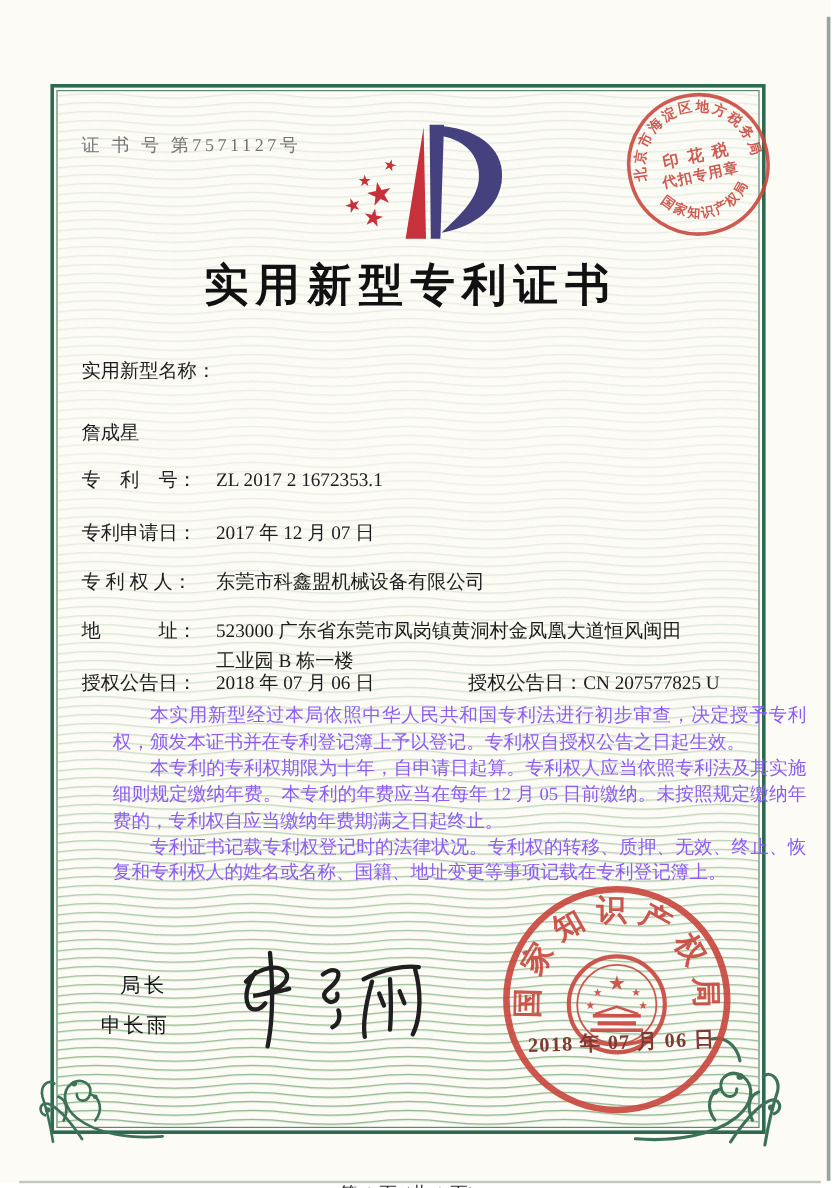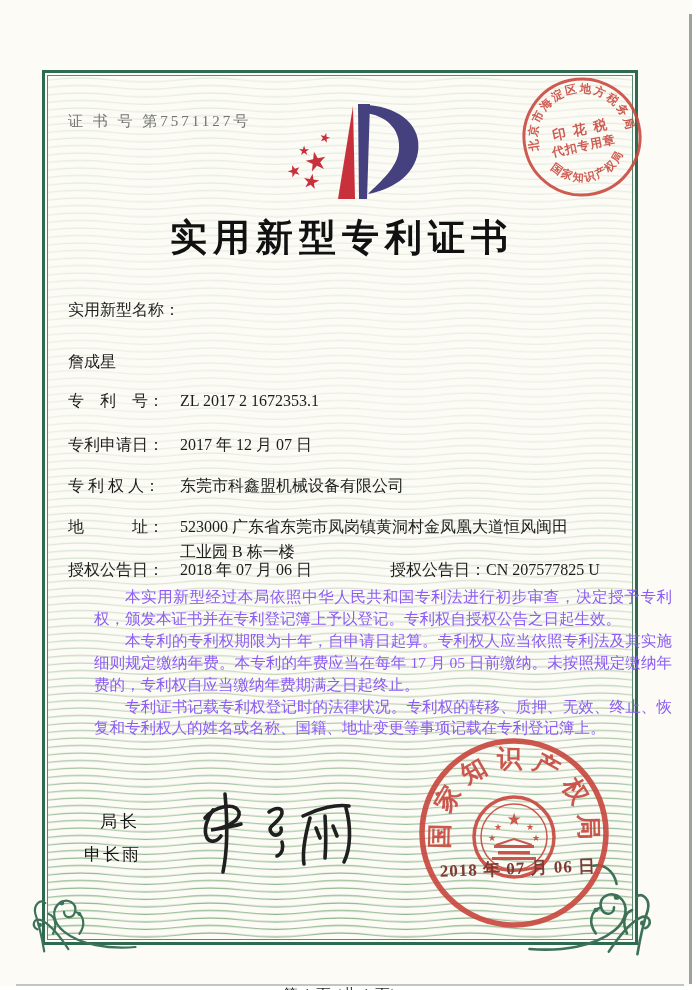--- a/index.html
+++ b/index.html
@@ -163,21 +163,21 @@
       <span class="fvalue">2018 年 07 月 06 日</span>
     </div>
     <div class="frow" style="top:557px;left:322px">
       <span class="flabel" style="width:auto;flex:none">授权公告日：</span>
       <span class="fvalue">CN 207577825 U</span>
     </div>
   </div>
 
   <div class="paras">
     <p>本实用新型经过本局依照中华人民共和国专利法进行初步审查，决定授予专利权，颁发本证书并在专利登记簿上予以登记。专利权自授权公告之日起生效。</p>
-    <p>本专利的专利权期限为十年，自申请日起算。专利权人应当依照专利法及其实施细则规定缴纳年费。本专利的年费应当在每年 17 月 05 日前缴纳。未按照规定缴纳年费的，专利权自应当缴纳年费期满之日起终止。</p>
+    <p>本专利的专利权期限为十年，自申请日起算。专利权人应当依照专利法及其实施细则规定缴纳年费。本专利的年费应当在每年 12 月 05 日前缴纳。未按照规定缴纳年费的，专利权自应当缴纳年费期满之日起终止。</p>
     <p>专利证书记载专利权登记时的法律状况。专利权的转移、质押、无效、终止、恢复和专利权人的姓名或名称、国籍、地址变更等事项记载在专利登记簿上。</p>
   </div>
 
   <div class="sig-title">局长</div>
   <div class="sig-name">申长雨</div>
   <svg class="sig-svg" viewBox="0 0 178 102">
     <g fill="none" stroke="#1f1f1f" stroke-width="3.6" stroke-linecap="round">
       <path d="M30,32 C24,40 20,52 24,60 C27,65 34,64 38,58"></path>
       <path d="M22,40 C32,28 52,24 56,34 C58,42 44,50 28,52 C40,50 52,48 58,46"></path>
       <path d="M42,16 C44,38 45,70 40,94"></path>

